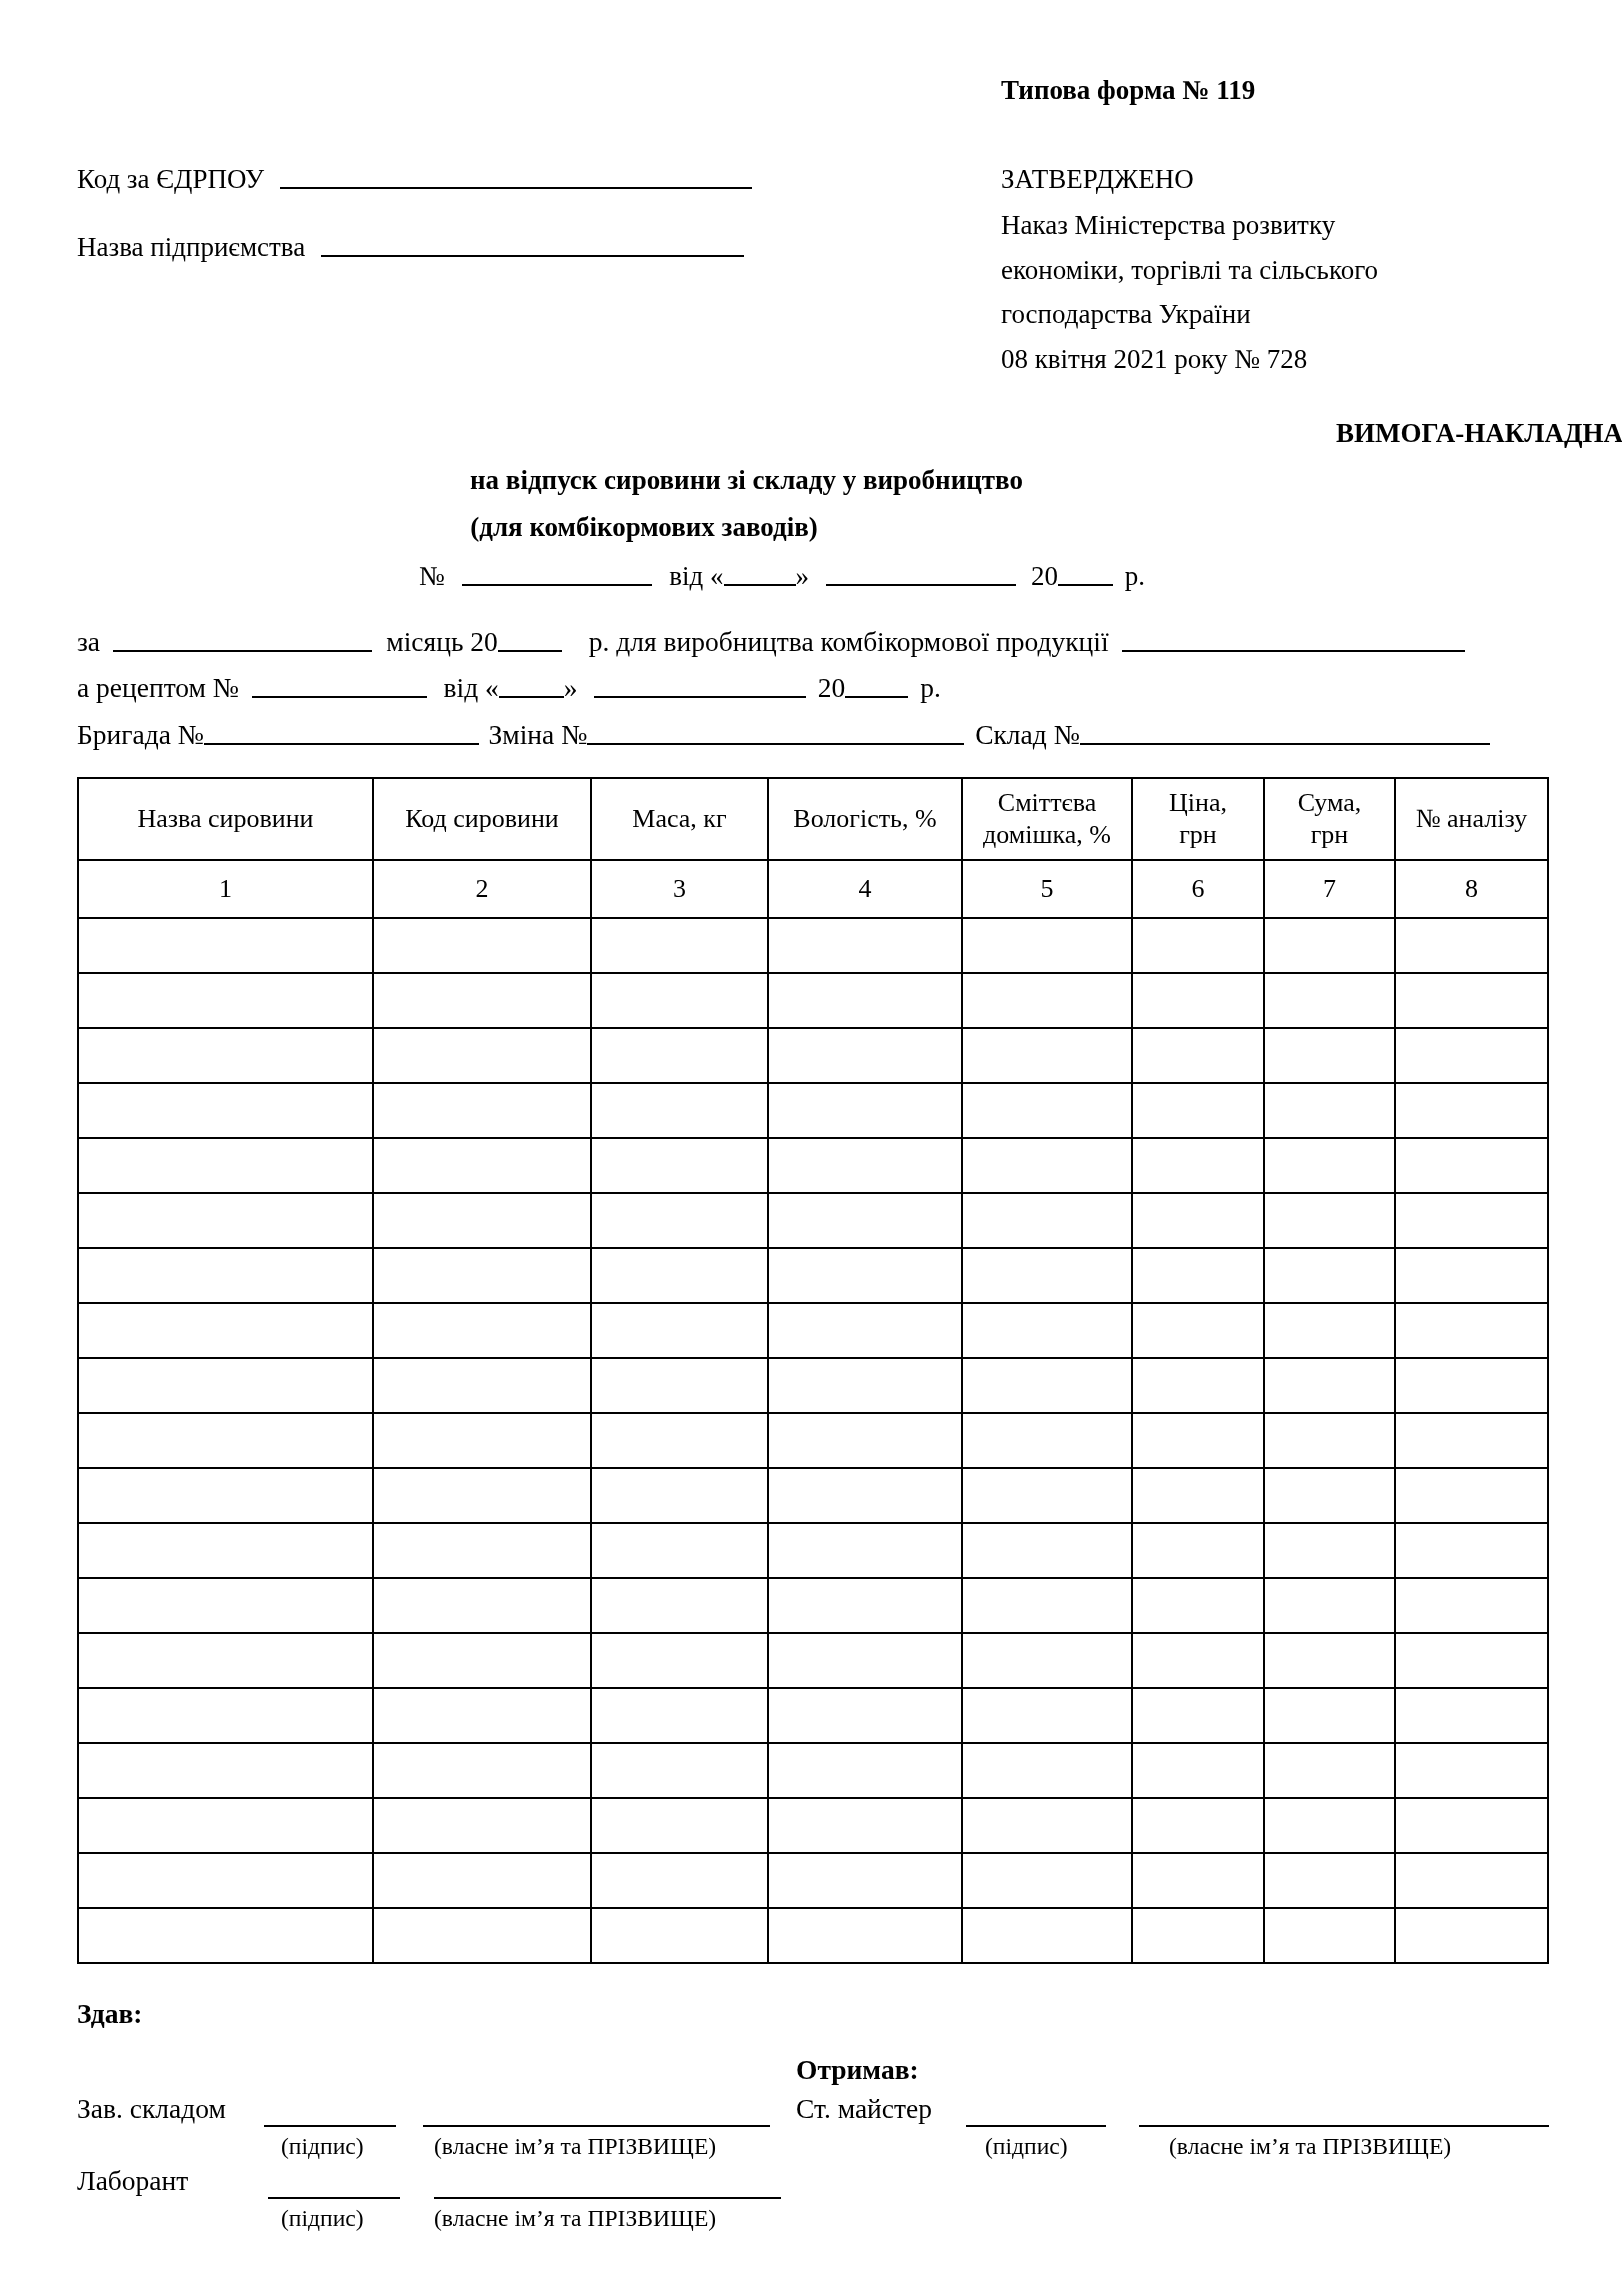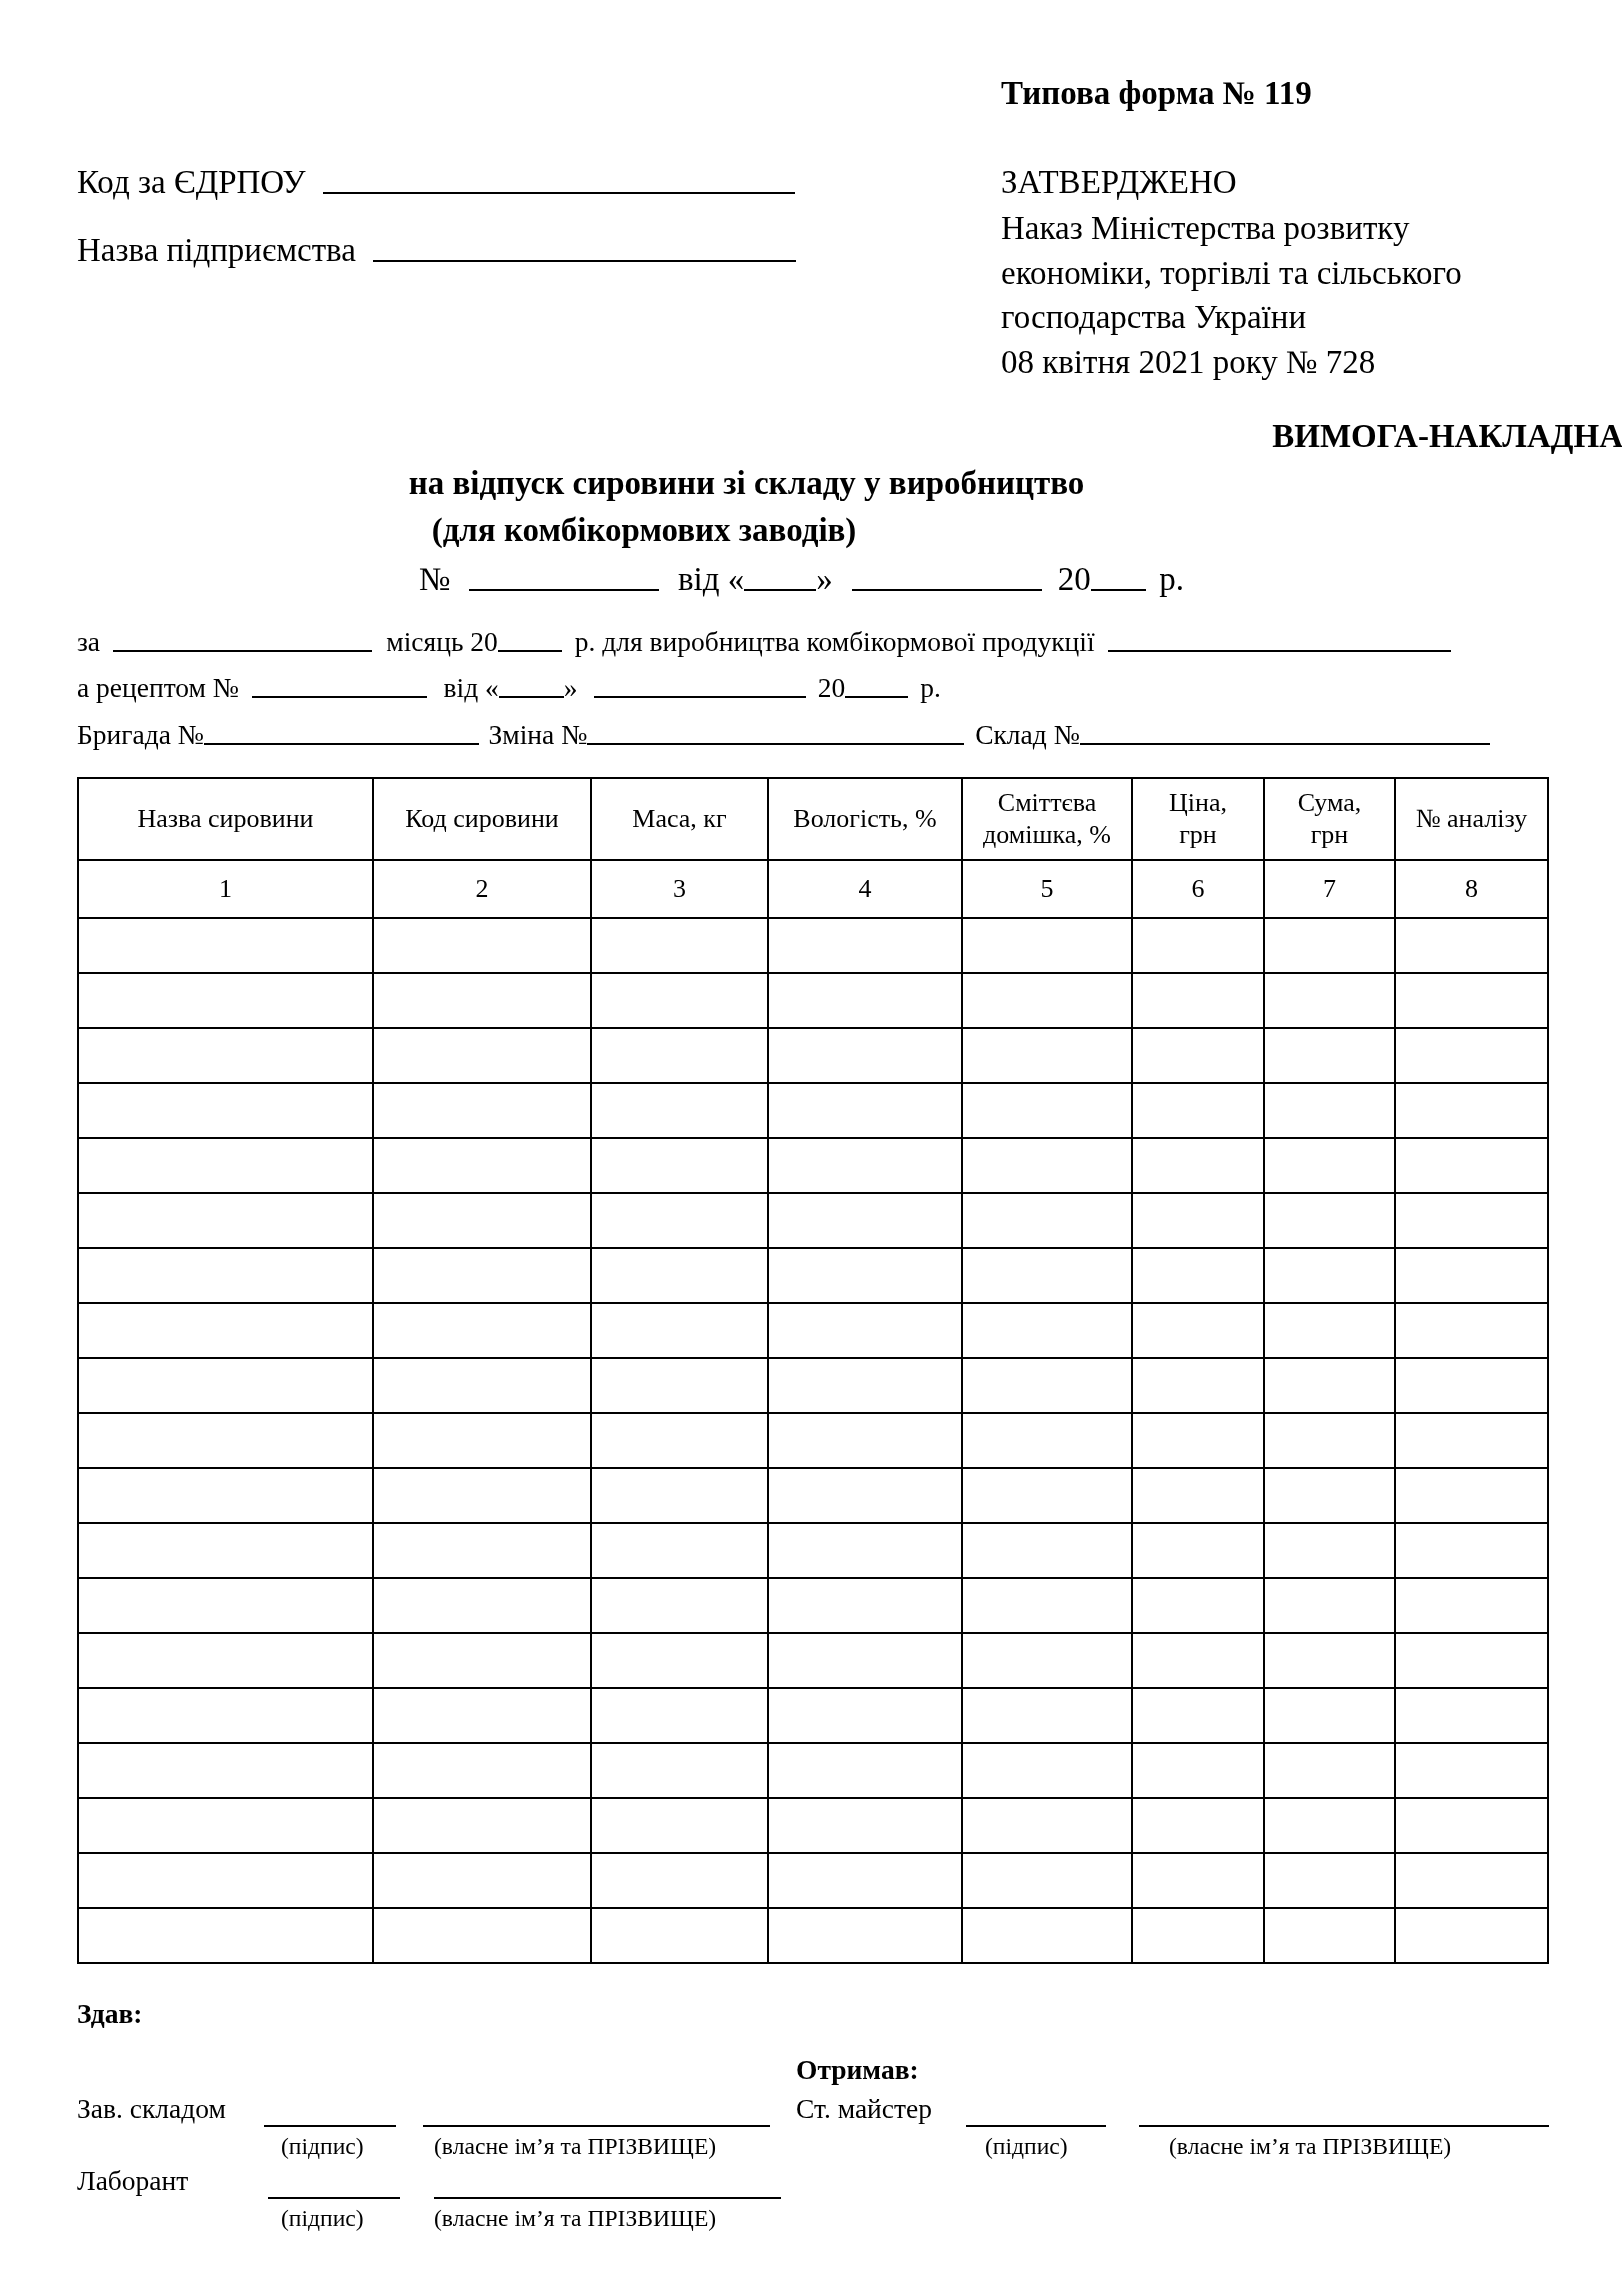--- a/index.html
+++ b/index.html
@@ -1,19 +1,19 @@
 <!DOCTYPE html>
 <html style="font-size:10.5px"><head>
 <meta charset="utf-8">
 <style>
   html, body { margin:0; padding:0; background:#ffffff; }
   body { width:1623px; height:2295px; position:relative; overflow:hidden;
          font-family:"Liberation Serif", "DejaVu Serif", serif; color:#000; }
   .abs { position:absolute; white-space:nowrap; }
-  .t50 { font-size:33px; line-height:1; }
+  .t50 { font-size:27px; line-height:1; }
   .t42 { font-size:27.5px; line-height:1; }
   .b { font-weight:bold; }
   .blank { display:inline-block; border-bottom:2px solid #000; vertical-align:baseline; height:0.7px; margin-bottom:-1.3px; }
   table.grid { position:absolute; left:77px; top:777px; width:1471px;
                border-collapse:collapse; table-layout:fixed; }
   table.grid td { border:2.6px solid #000; text-align:center; vertical-align:middle;
                   padding:0 3.9px; font-size:26px; line-height:1.25; }
   table.grid tr.hdr td { height:80px; }
   table.grid tr.num td { height:56px; }
   table.grid tr.body td { height:53px; }
@@ -50,21 +50,21 @@
   <span style="margin-left:10.5px;">від «</span><span class="blank" style="width:72px;"></span><span>»</span>
   <span class="blank" style="width:190px; margin-left:10.5px;"></span>
   <span style="margin-left:7.9px;">20</span><span class="blank" style="width:55px;"></span>
   <span style="margin-left:5.2px;">р.</span>
 </div>
 
 <div class="abs t42" style="left:77px; top:628px;">
   <span>за</span>
   <span class="blank" style="width:259px; margin-left:6.5px;"></span>
   <span style="margin-left:7px;">місяць 20</span><span class="blank" style="width:64px;"></span>
-  <span style="margin-left:6px;">р. для виробництва комбікормової продукції</span>
+  <span style="margin-left:20px;">р. для виробництва комбікормової продукції</span>
   <span class="blank" style="width:343px; margin-left:6.5px;"></span>
 </div>
 
 <div class="abs t42" style="left:77px; top:674px;">
   <span>а рецептом №</span>
   <span class="blank" style="width:175px; margin-left:6.5px;"></span>
   <span style="margin-left:9.2px;">від «</span><span class="blank" style="width:65px;"></span><span>»</span>
   <span class="blank" style="width:212px; margin-left:9.2px;"></span>
   <span style="margin-left:5.2px;">20</span><span class="blank" style="width:63px;"></span>
   <span style="margin-left:5.2px;">р.</span>

